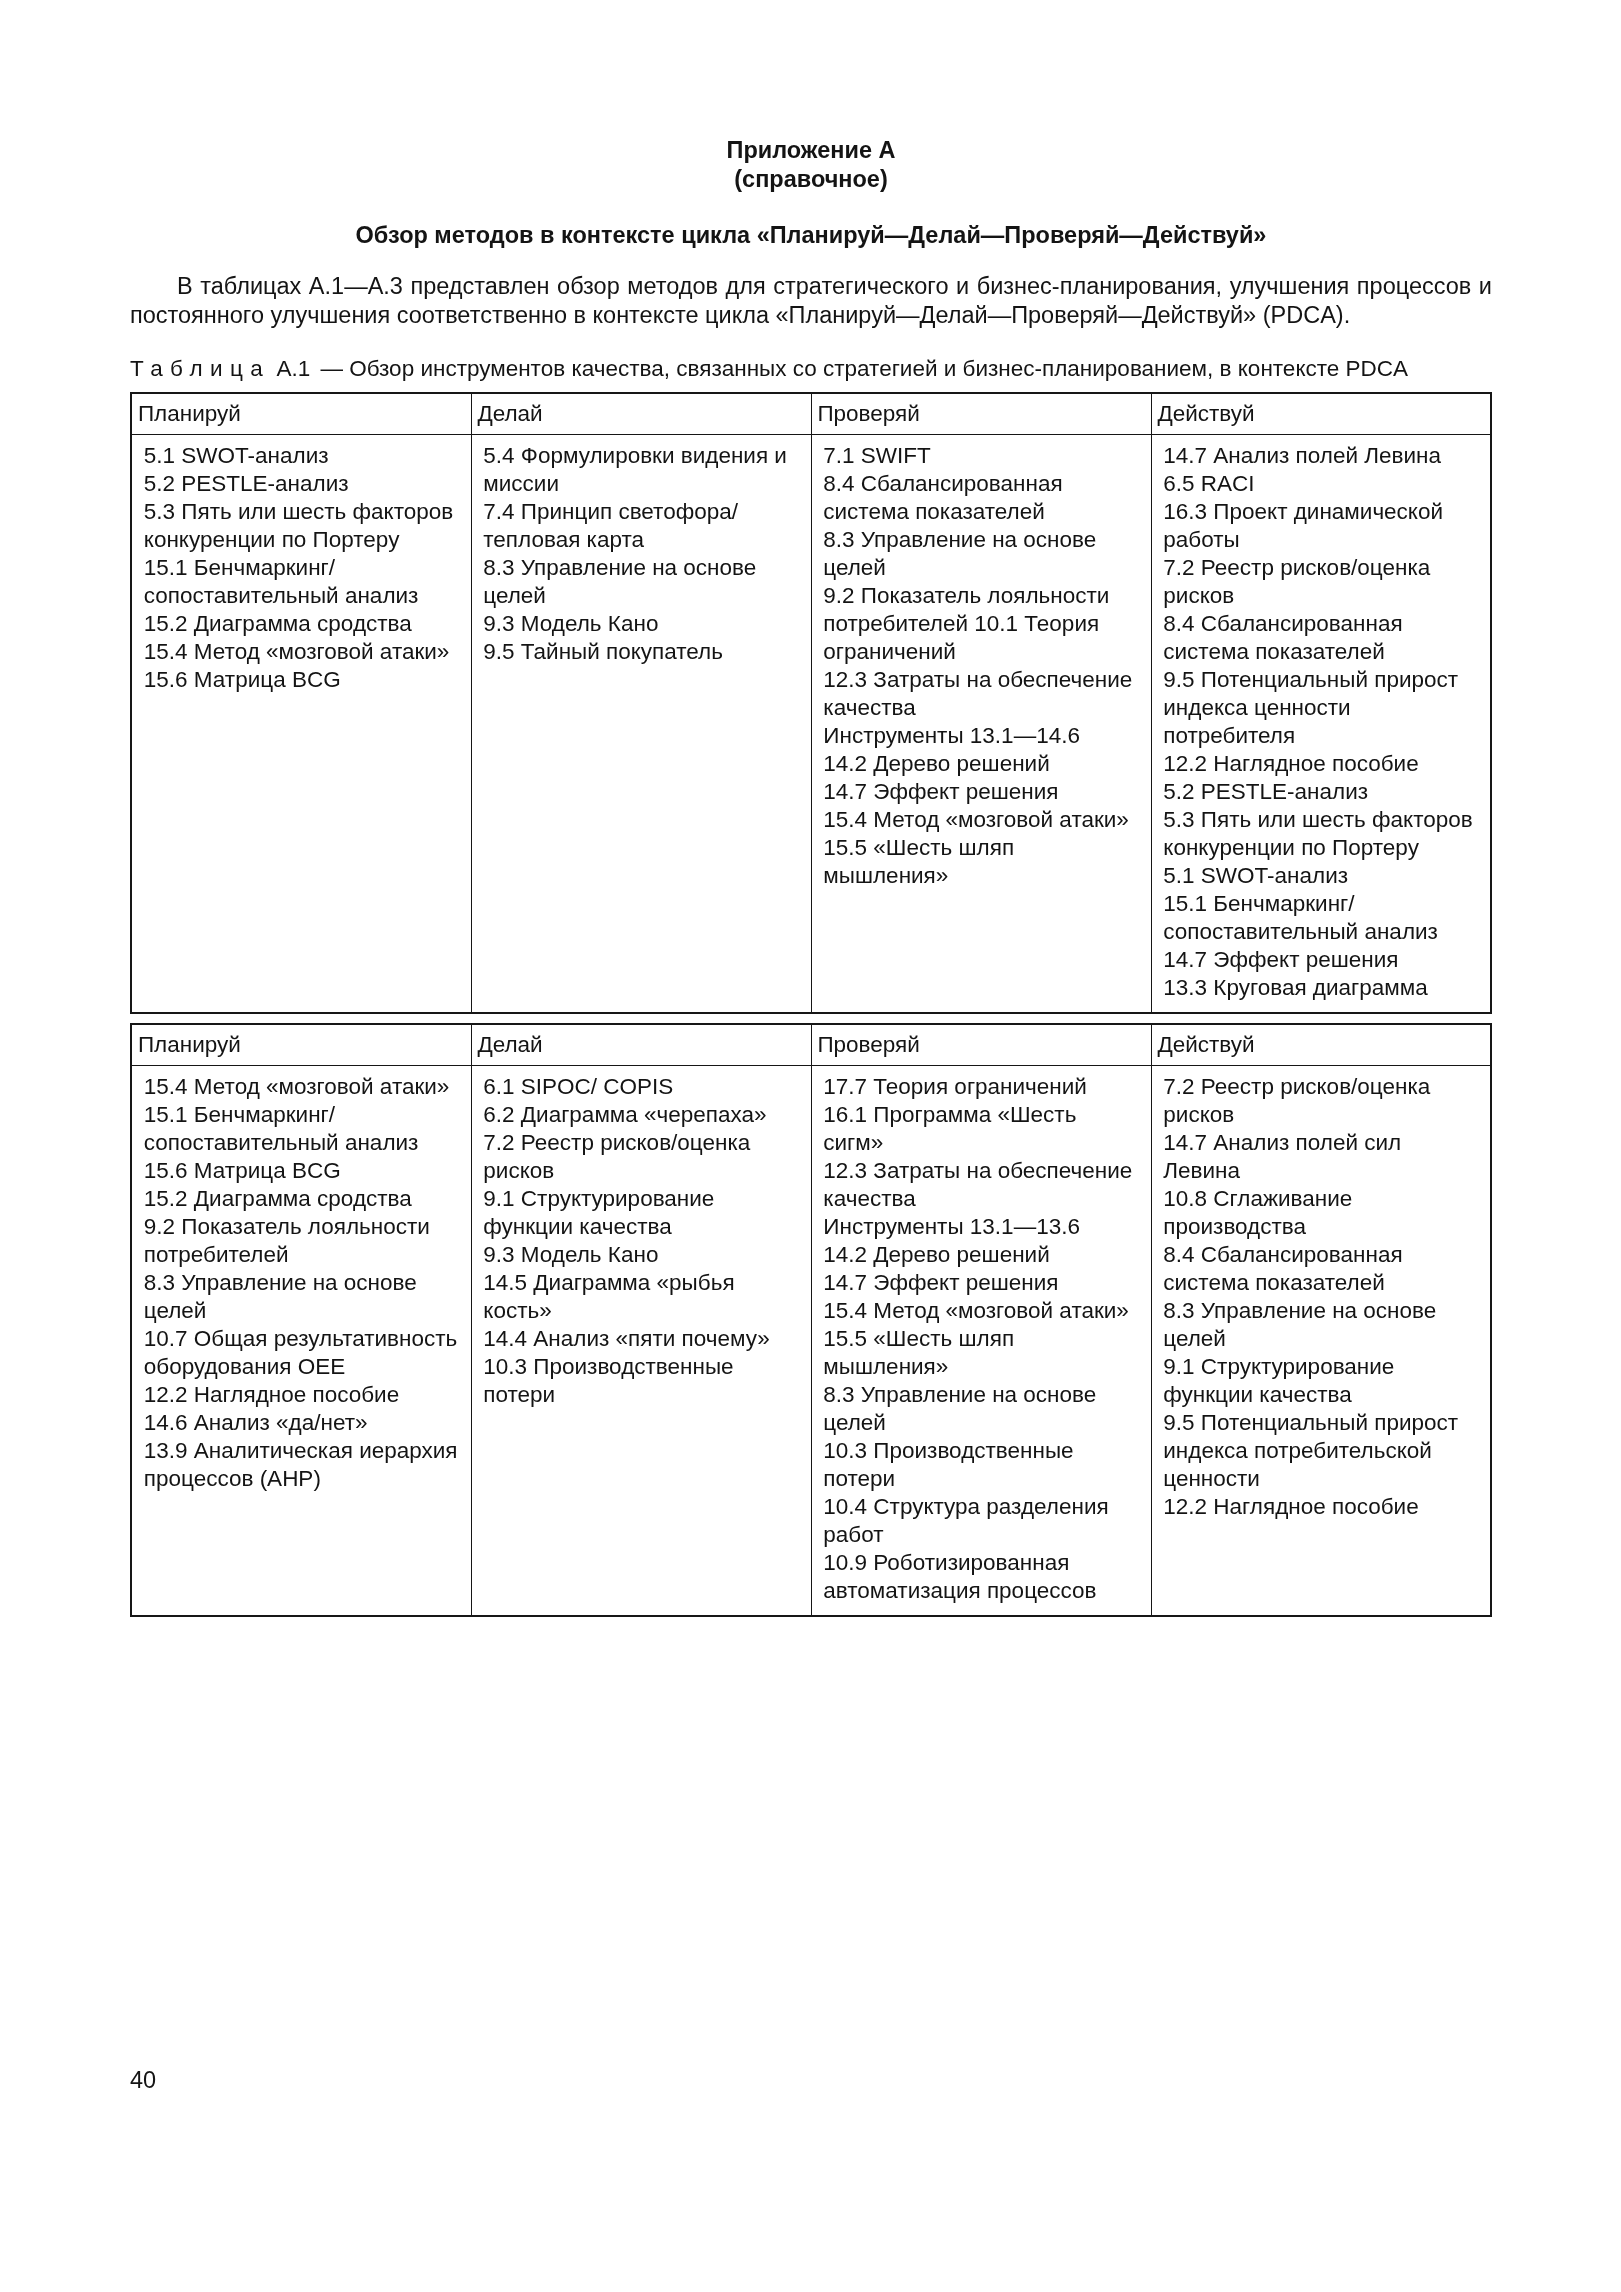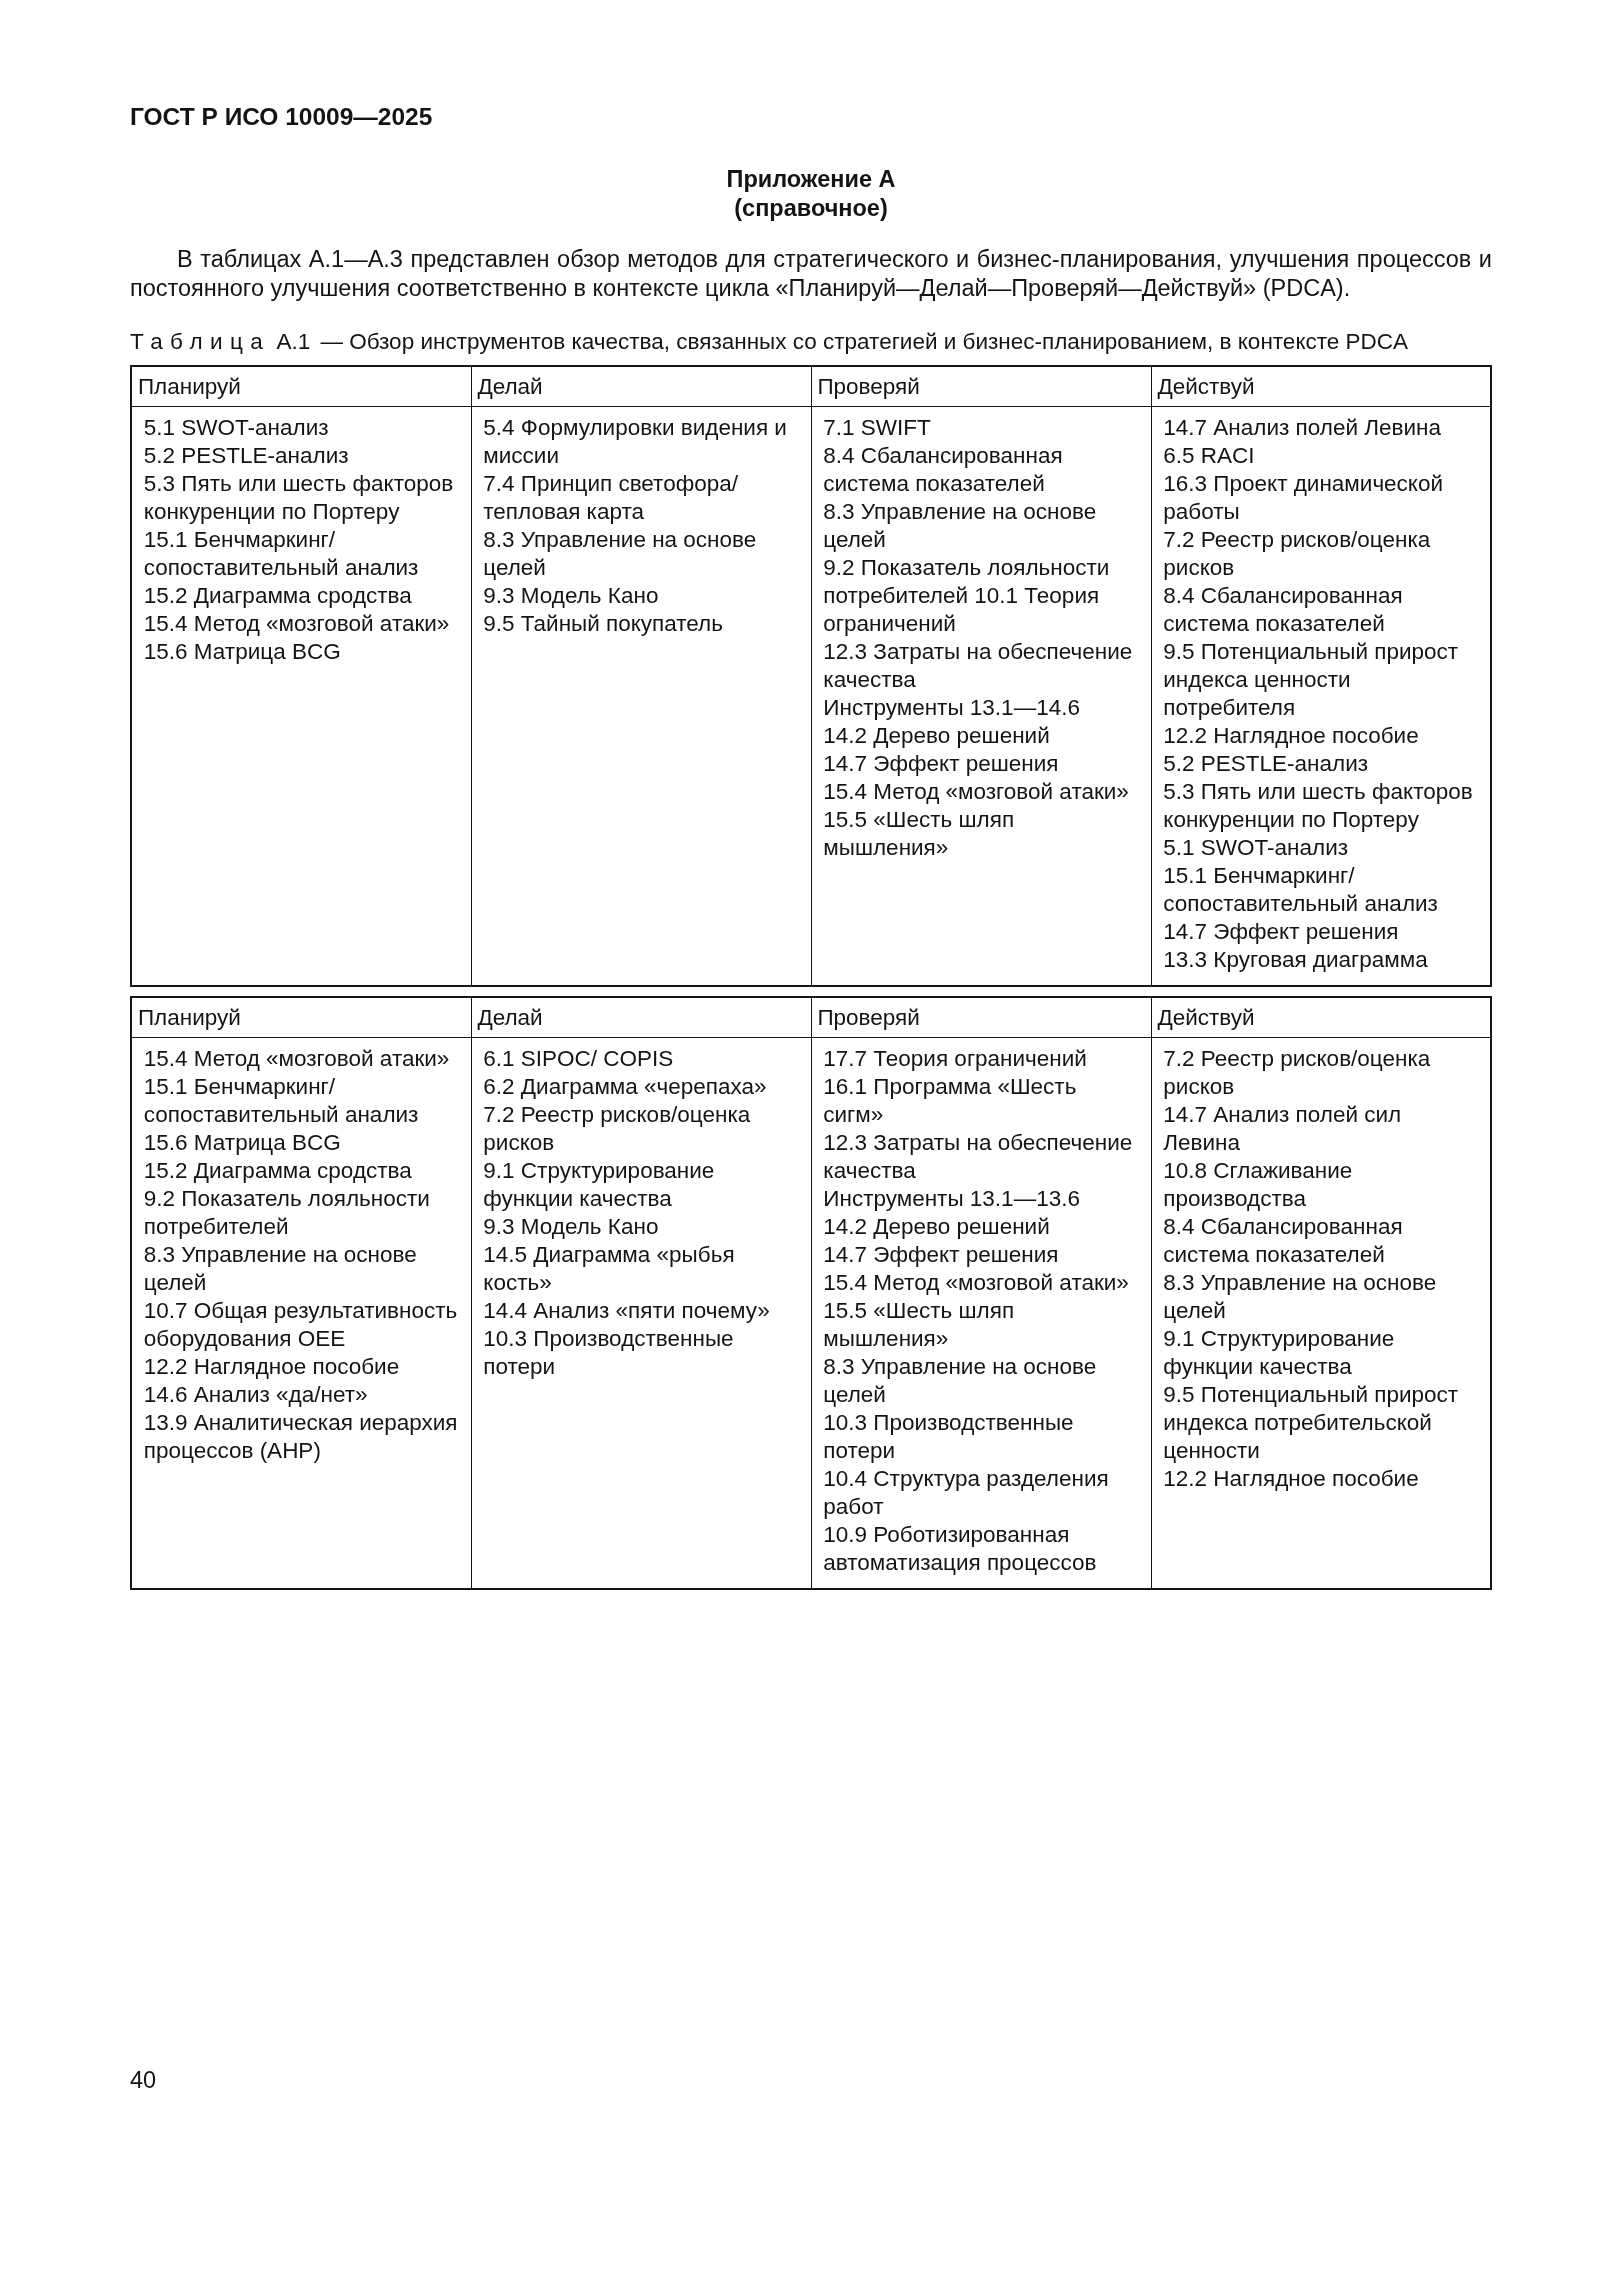--- a/index.html
+++ b/index.html
@@ -92,25 +92,25 @@
     top: 2066px;
     font-size: 23.5px;
     line-height: 29px;
   }
 </style>
 </head>
 <body>
 
 <main class="content">
 
-  <div class="doc-header">ГОСТ Р ИСО 10009—2025</div>
 
   <div class="annex-title">Приложение А</div>
   <div class="annex-subtitle">(справочное)</div>
 
+  <h1 class="main-heading">Обзор методов в контексте цикла «Планируй—Делай—Проверяй—Действуй»</h1>
 
   <p class="intro">В таблицах А.1—А.3 представлен обзор методов для стратегического и бизнес-планирования, улучшения процессов и постоянного улучшения соответственно в контексте цикла «Планируй—Делай—Проверяй—Действуй» (PDCA).</p>
 
   <section>
     <p class="table-caption">
       <span class="spaced-word">Таблица</span>
       <span class="caption-num">А.1</span>
       <span>— Обзор инструментов качества, связанных со стратегией и бизнес-планированием, в контексте PDCA</span>
     </p>
     <table class="gost-table">

